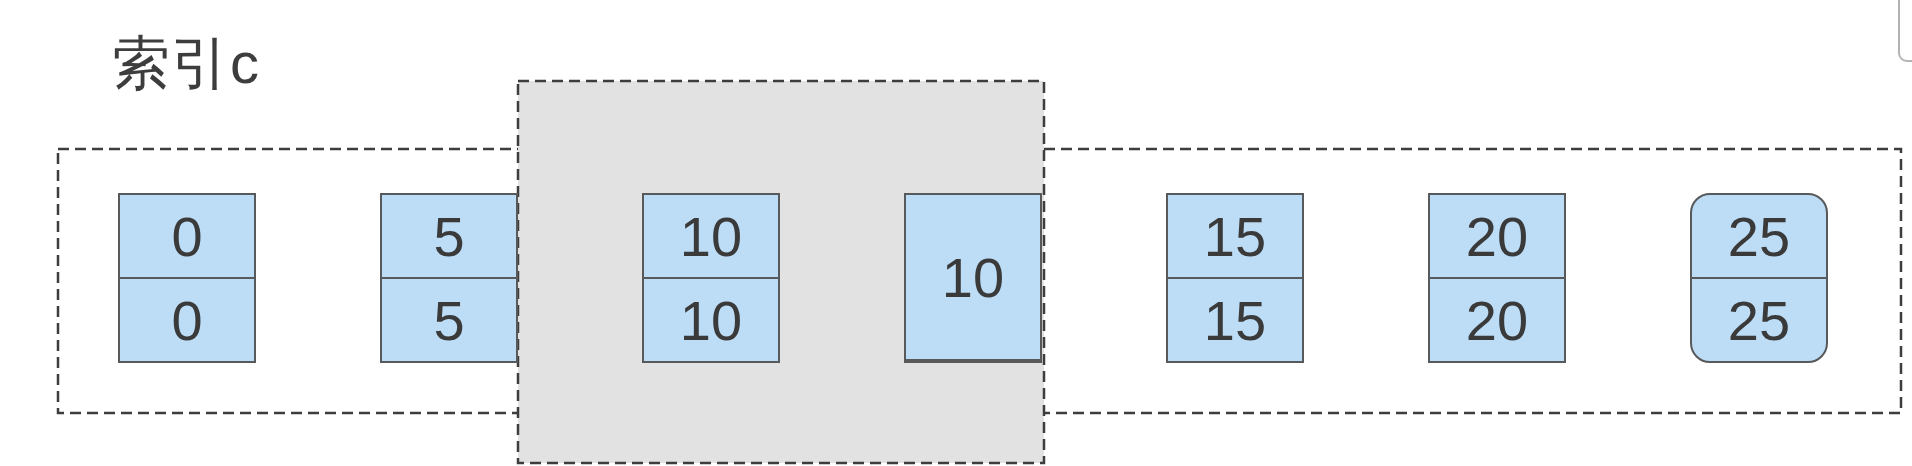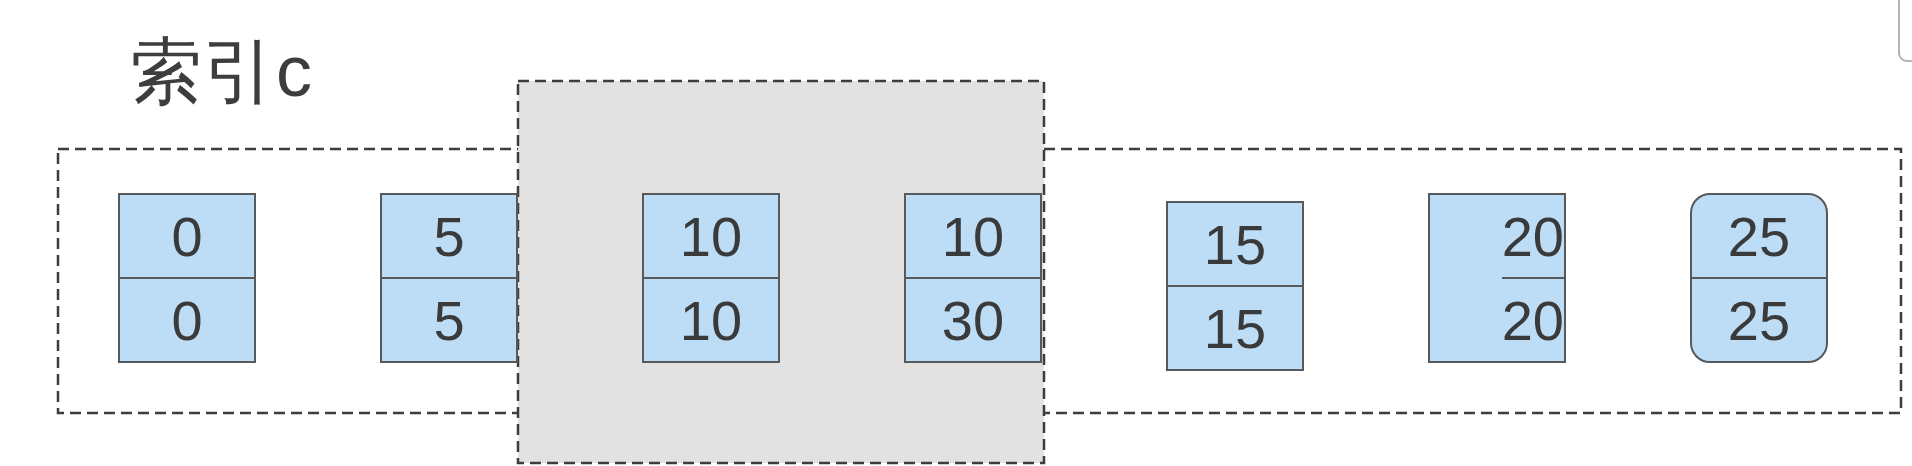--- a/index.html
+++ b/index.html
@@ -19,23 +19,23 @@
     overflow:hidden;
     position:relative;
     font-family:"Liberation Sans","DejaVu Sans",sans-serif;
   }
   .canvas{position:absolute;inset:0;width:1912px;height:466px;}
   svg.layer{position:absolute;left:0;top:0;z-index:1;}
   .outer-rect{fill:none;stroke:var(--dash-color);stroke-width:2.5;stroke-dasharray:11 6;}
   .highlight-rect{fill:var(--panel-fill);stroke:var(--dash-color);stroke-width:2.5;stroke-dasharray:11 6;}
   .diagram-title{
     position:absolute;
-    left:130px;top:30px;
+    left:112px;top:30px;
     z-index:3;
-    font-size:72px;
+    font-size:58px;
     line-height:1.15;
     color:var(--title-color);
     letter-spacing:1px;
     white-space:nowrap;
   }
   .nodes{position:absolute;left:0;top:0;z-index:2;}
   .node{
     position:absolute;
     top:193px;
     width:138px;height:170px;
@@ -83,27 +83,26 @@
       <div class="node" style="left: 380px;">
         <div class="cell top">5</div>
         <div class="cell">5</div>
       </div>
       <div class="node" style="left: 642px;">
         <div class="cell top">10</div>
         <div class="cell">10</div>
       </div>
       <div class="node" style="left: 904px;">
         <div class="cell top">10</div>
-        <div class="cell">30</div>
       </div>
-      <div class="node" style="left: 1166px; margin-top: 8px;">
+      <div class="node" style="left: 1166px;">
         <div class="cell top">15</div>
         <div class="cell">15</div>
       </div>
-      <div class="node" style="left: 1428px; align-items: flex-end;">
+      <div class="node" style="left: 1428px;">
         <div class="cell top">20</div>
         <div class="cell">20</div>
       </div>
       <div class="node" style="left: 1690px; border-radius: 20px;">
         <div class="cell top">25</div>
         <div class="cell">25</div>
       </div>
     </div>
 
   <div class="scrollbar-thumb"></div>

